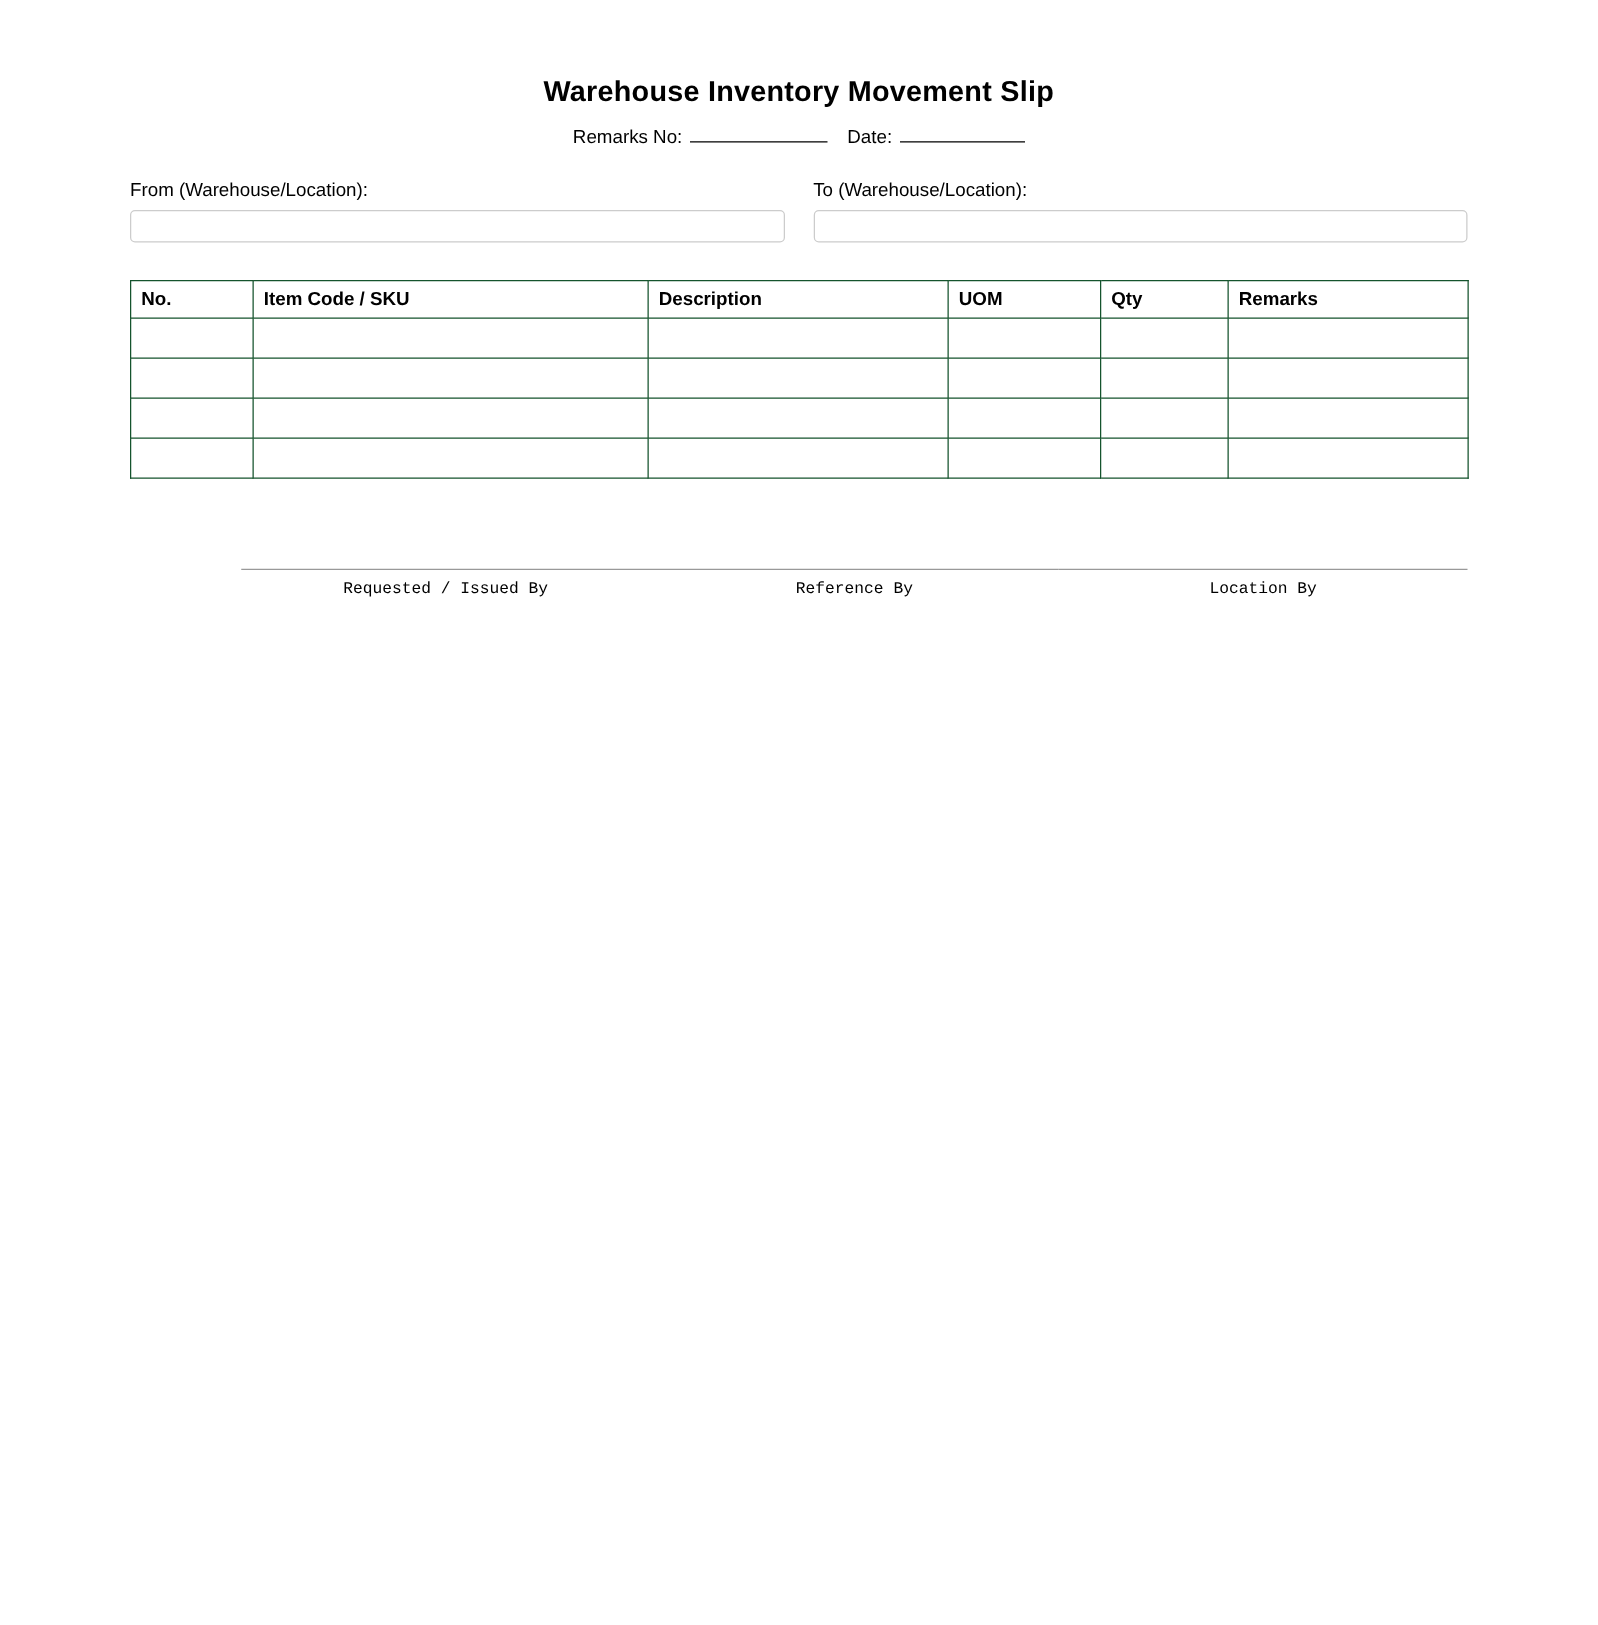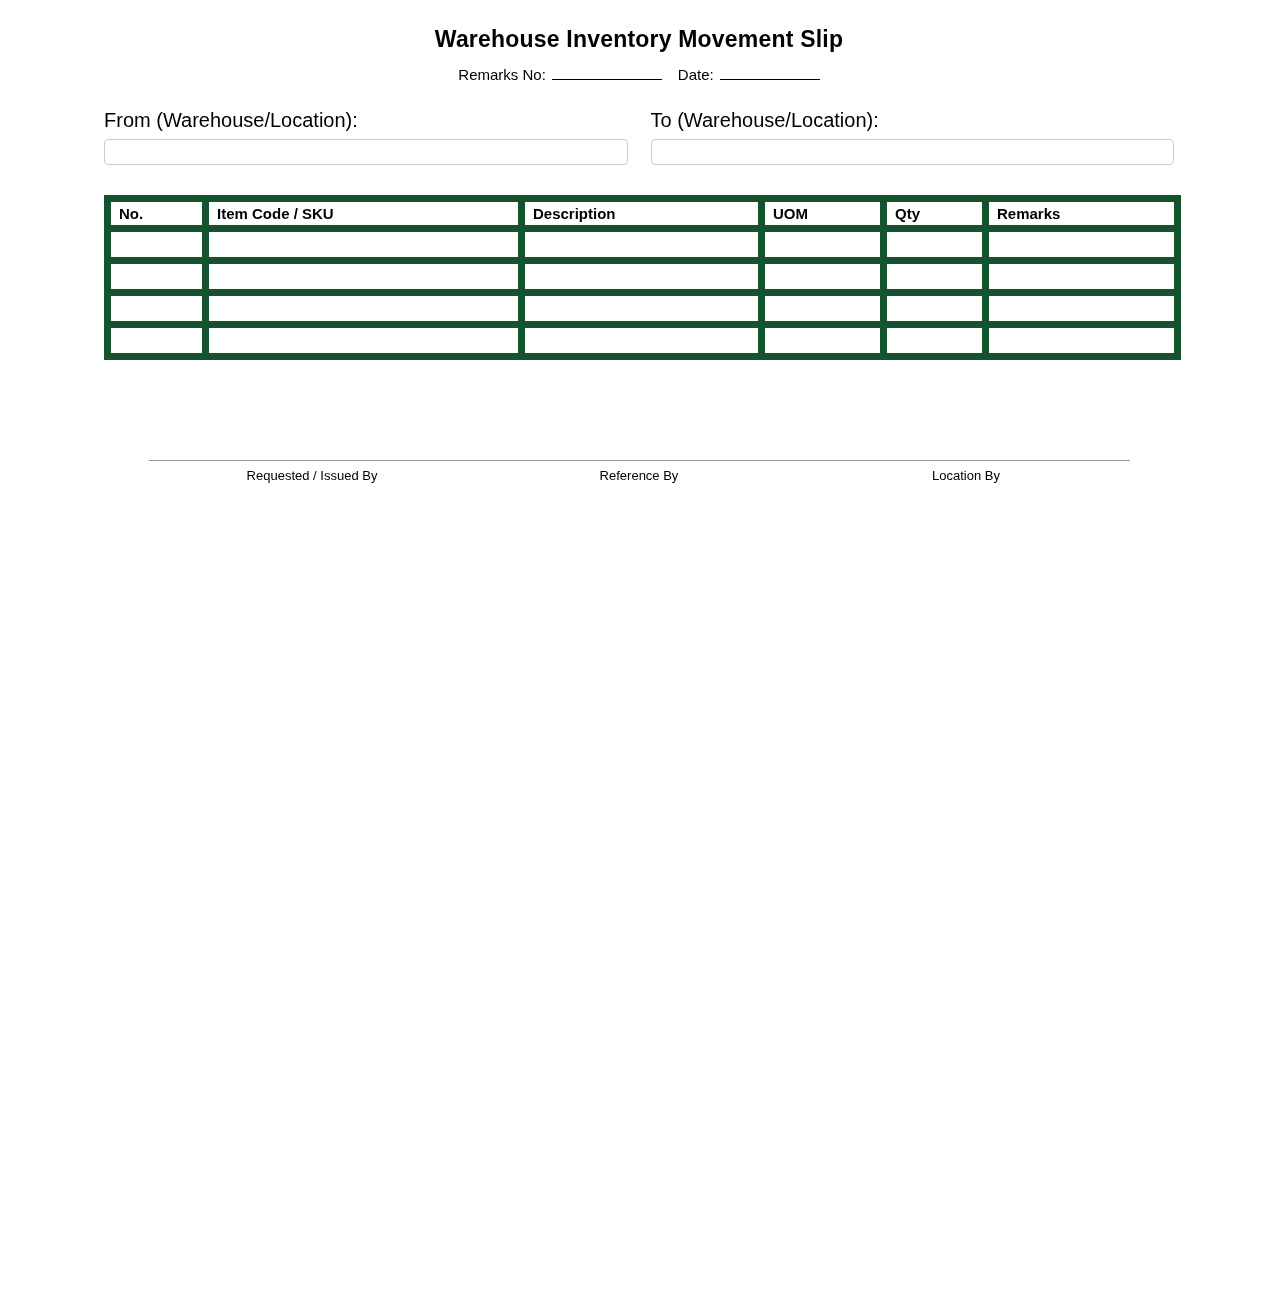--- a/index.html
+++ b/index.html
@@ -7,21 +7,21 @@
     margin: 0;
     padding: 0;
     background: #ffffff;
     color: #000000;
     font-family: "Liberation Sans", sans-serif;
   }
   body { width: 1278px; min-height: 1300px; }
   .page {
     width: 1070px;
     margin: 0 auto;
-    padding-top: 26px;
+    padding-top: 60px;
   }
   .title {
     font-size: 23px;
     font-weight: bold;
     text-align: center;
     margin: 0 0 12px 0;
     letter-spacing: 0.2px;
   }
   .doc-line {
     text-align: center;
@@ -40,62 +40,63 @@
   .underline.date { width: 100px; }
   .date-lbl { margin-left: 16px; margin-top: 44px; }
   .fields-grid {
     display: grid;
     grid-template-columns: 1fr 1fr;
     column-gap: 23px;
     row-gap: 17px;
     margin-bottom: 30px;
   }
   .field-label {
-    font-size: 20px;
+    font-size: 15px;
     margin-bottom: 7px;
   }
   .field-input {
     width: 100%;
     height: 26px;
     border: 1px solid #cccccc;
     border-radius: 4px;
     background: #ffffff;
     font-family: "Liberation Sans", sans-serif;
     font-size: 14px;
     padding: 0 8px;
     outline: none;
   }
   table.items {
     width: 100%;
     border-collapse: collapse;
     table-layout: fixed;
   }
   table.items th, table.items td {
-    border: 7px solid #14532d;
+    border: 1px solid #14532d;
     font-size: 15px;
     text-align: left;
     padding: 0 8px;
   }
   table.items th {
     font-weight: bold;
     height: 30px;
   }
   table.items td {
     height: 32px;
   }
   .col-no { width: 98px; }
   .col-sku { width: 316px; }
   .col-desc { width: 240px; }
   .col-uom { width: 122px; }
   .col-qty { width: 102px; }
   .col-remarks { width: 192px; }
   .signatures {
-    margin-top: 100px;
+    margin-top: 72px;
     display: flex;
-    justify-content: center;
+    justify-content: flex-end;
+    font-family: Liberation Mono, monospace;
   }
   .sig-block {
     width: 327px;
     text-align: center;
   }
   .sig-line {
     border-top: 1px solid #999999;
     height: 0;
   }
   .sig-label {

